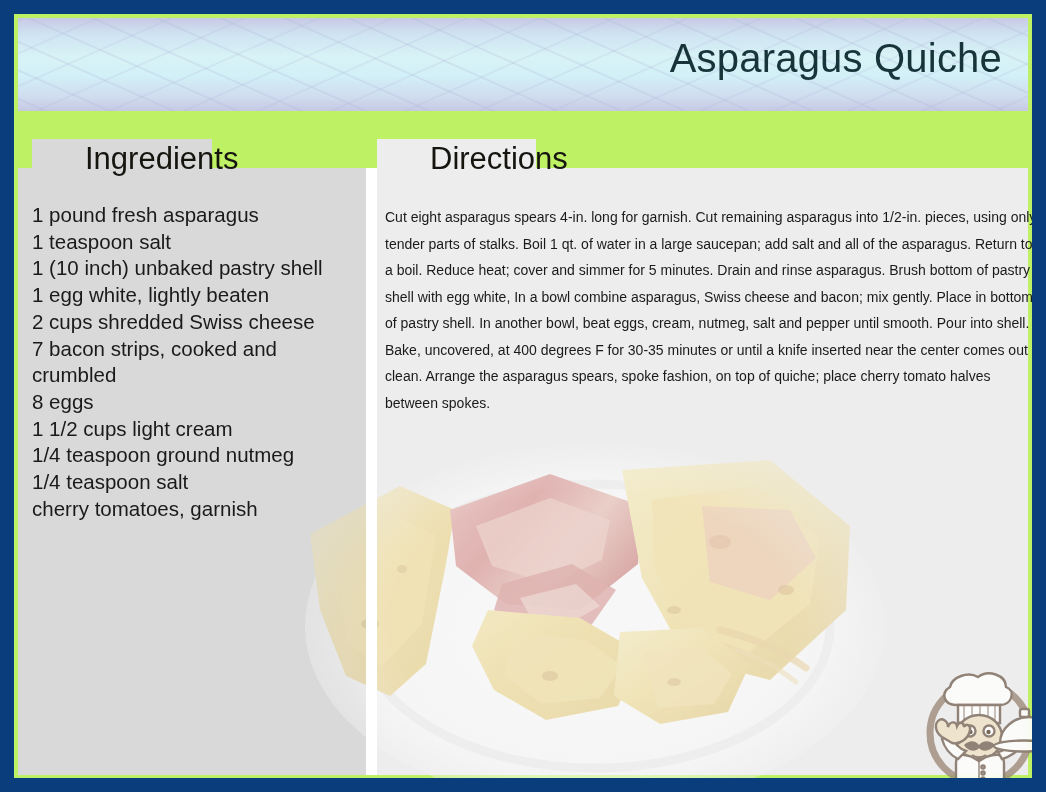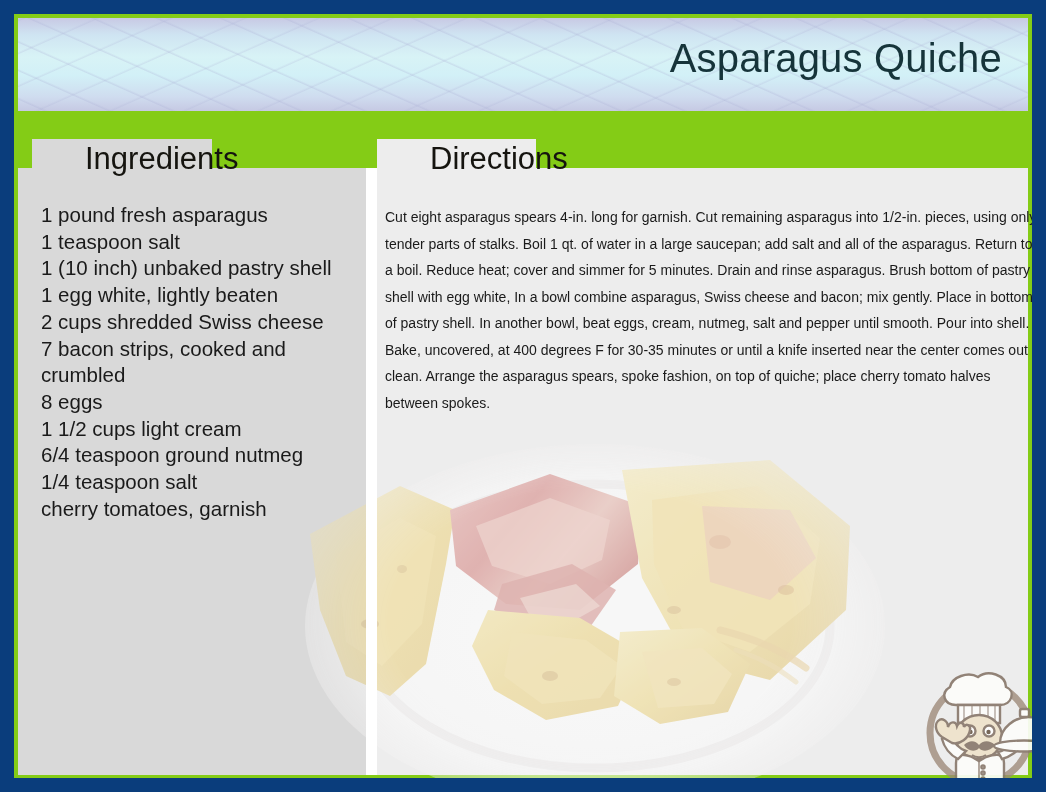--- a/index.html
+++ b/index.html
@@ -11,21 +11,21 @@
     height: 792px;
     overflow: hidden;
     font-family: "Liberation Sans", sans-serif;
     background: #ffffff;
   }
 
   #card {
     position: relative;
     width: 1046px;
     height: 792px;
-    background: #84cc16;
+    background: #bef264;
     box-sizing: border-box;
     border: 14px solid #0a3d7c;
     overflow: hidden;
   }
 
   
   #banner {
     position: absolute;
     left: 4px;
     top: 4px;
@@ -136,21 +136,21 @@
     top: 2px;
     font-size: 31px;
     color: #15140f;
     white-space: nowrap;
     margin-left: 45px;
   }
 
   
   #ingredients-list {
     position: absolute;
-    left: 27px;
+    left: 18px;
     top: 188px;
     width: 322px;
     z-index: 8;
     list-style: none;
     margin: 0;
     padding: 0;
   }
   #ingredients-list li {
     font-size: 20.5px;
     line-height: 26.7px;
@@ -262,21 +262,21 @@
 
   <ul id="ingredients-list">
     <li>1 pound fresh asparagus</li>
     <li>1 teaspoon salt</li>
     <li>1 (10 inch) unbaked pastry shell</li>
     <li>1 egg white, lightly beaten</li>
     <li>2 cups shredded Swiss cheese</li>
     <li>7 bacon strips, cooked and crumbled</li>
     <li>8 eggs</li>
     <li>1 1/2 cups light cream</li>
-    <li>6/4 teaspoon ground nutmeg</li>
+    <li>1/4 teaspoon ground nutmeg</li>
     <li>1/4 teaspoon salt</li>
     <li>cherry tomatoes, garnish</li>
   </ul>
 
   <div id="directions-text">Cut eight asparagus spears 4-in. long for garnish. Cut remaining asparagus into 1/2-in. pieces, using only tender parts of stalks. Boil 1 qt. of water in a large saucepan; add salt and all of the asparagus. Return to a boil. Reduce heat; cover and simmer for 5 minutes. Drain and rinse asparagus. Brush bottom of pastry shell with egg white, In a bowl combine asparagus, Swiss cheese and bacon; mix gently. Place in bottom of pastry shell. In another bowl, beat eggs, cream, nutmeg, salt and pepper until smooth. Pour into shell. Bake, uncovered, at 400 degrees F for 30-35 minutes or until a knife inserted near the center comes out clean. Arrange the asparagus spears, spoke fashion, on top of quiche; place cherry tomato halves between spokes.</div>
 
   <svg id="chef-logo" viewBox="0 0 136 136" xmlns="http://www.w3.org/2000/svg">
     <g fill="none" stroke="#8a7a6d" stroke-width="2.4">
 
       <circle cx="68" cy="74" r="50" stroke="#9c8878" stroke-width="7" opacity="0.85"></circle>

